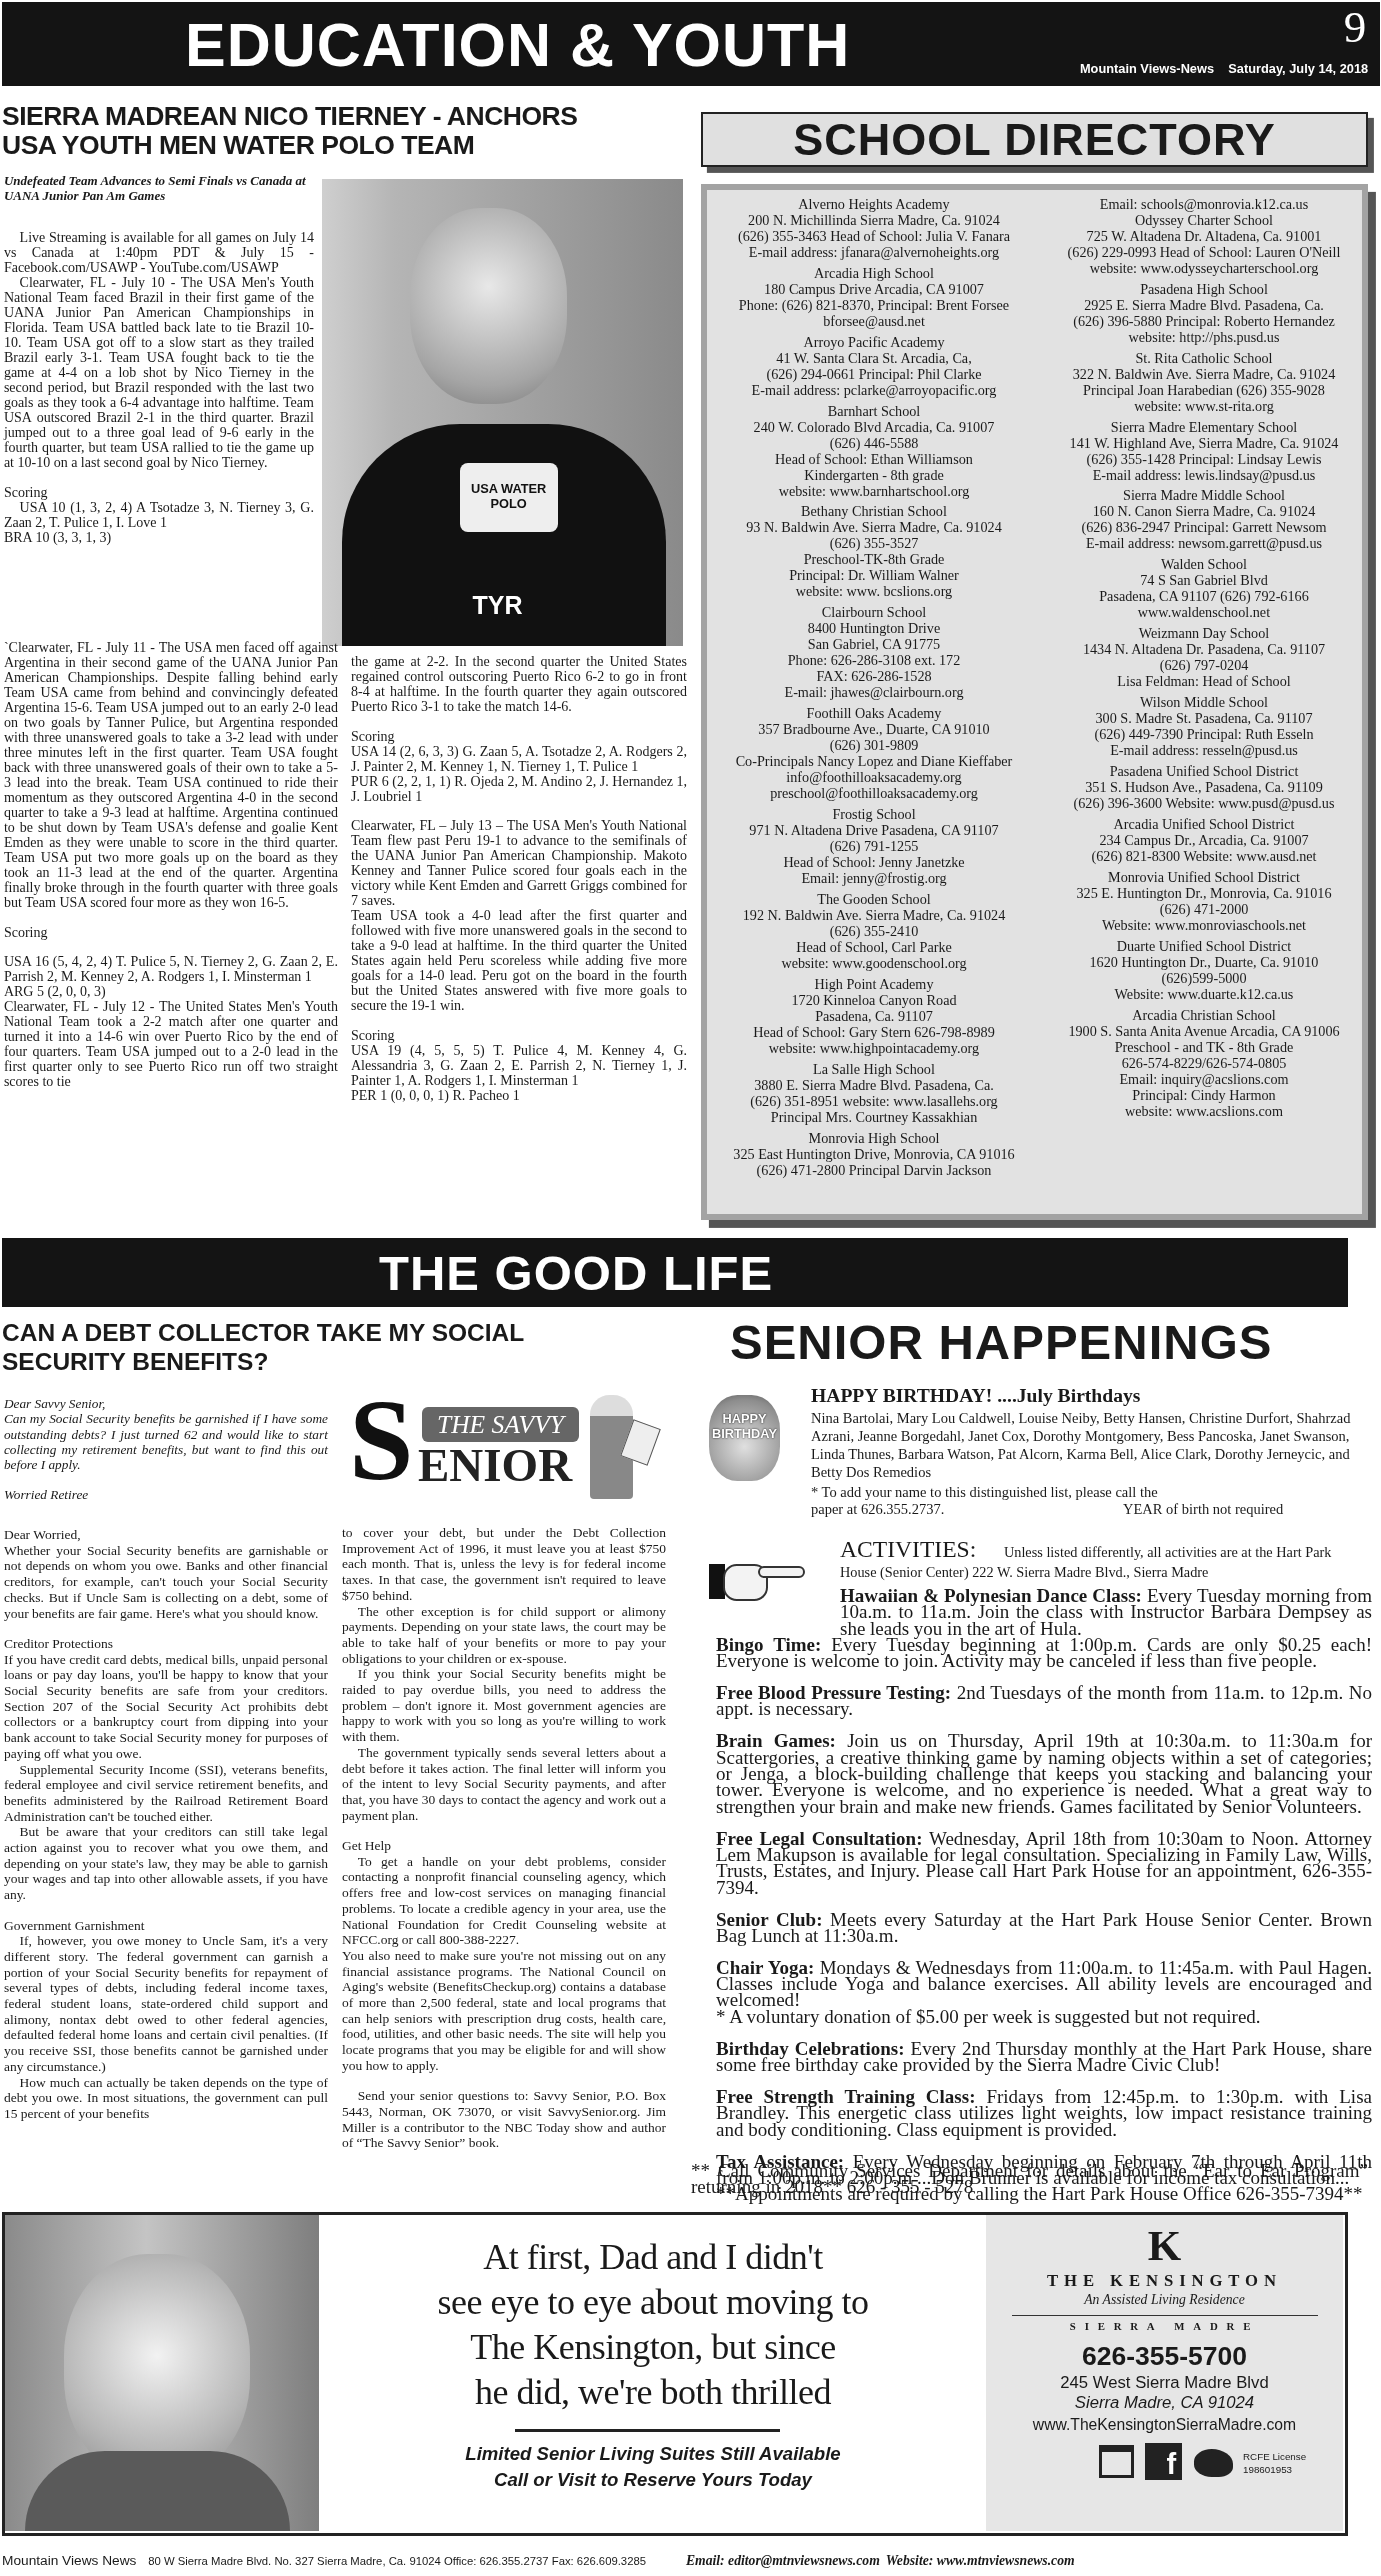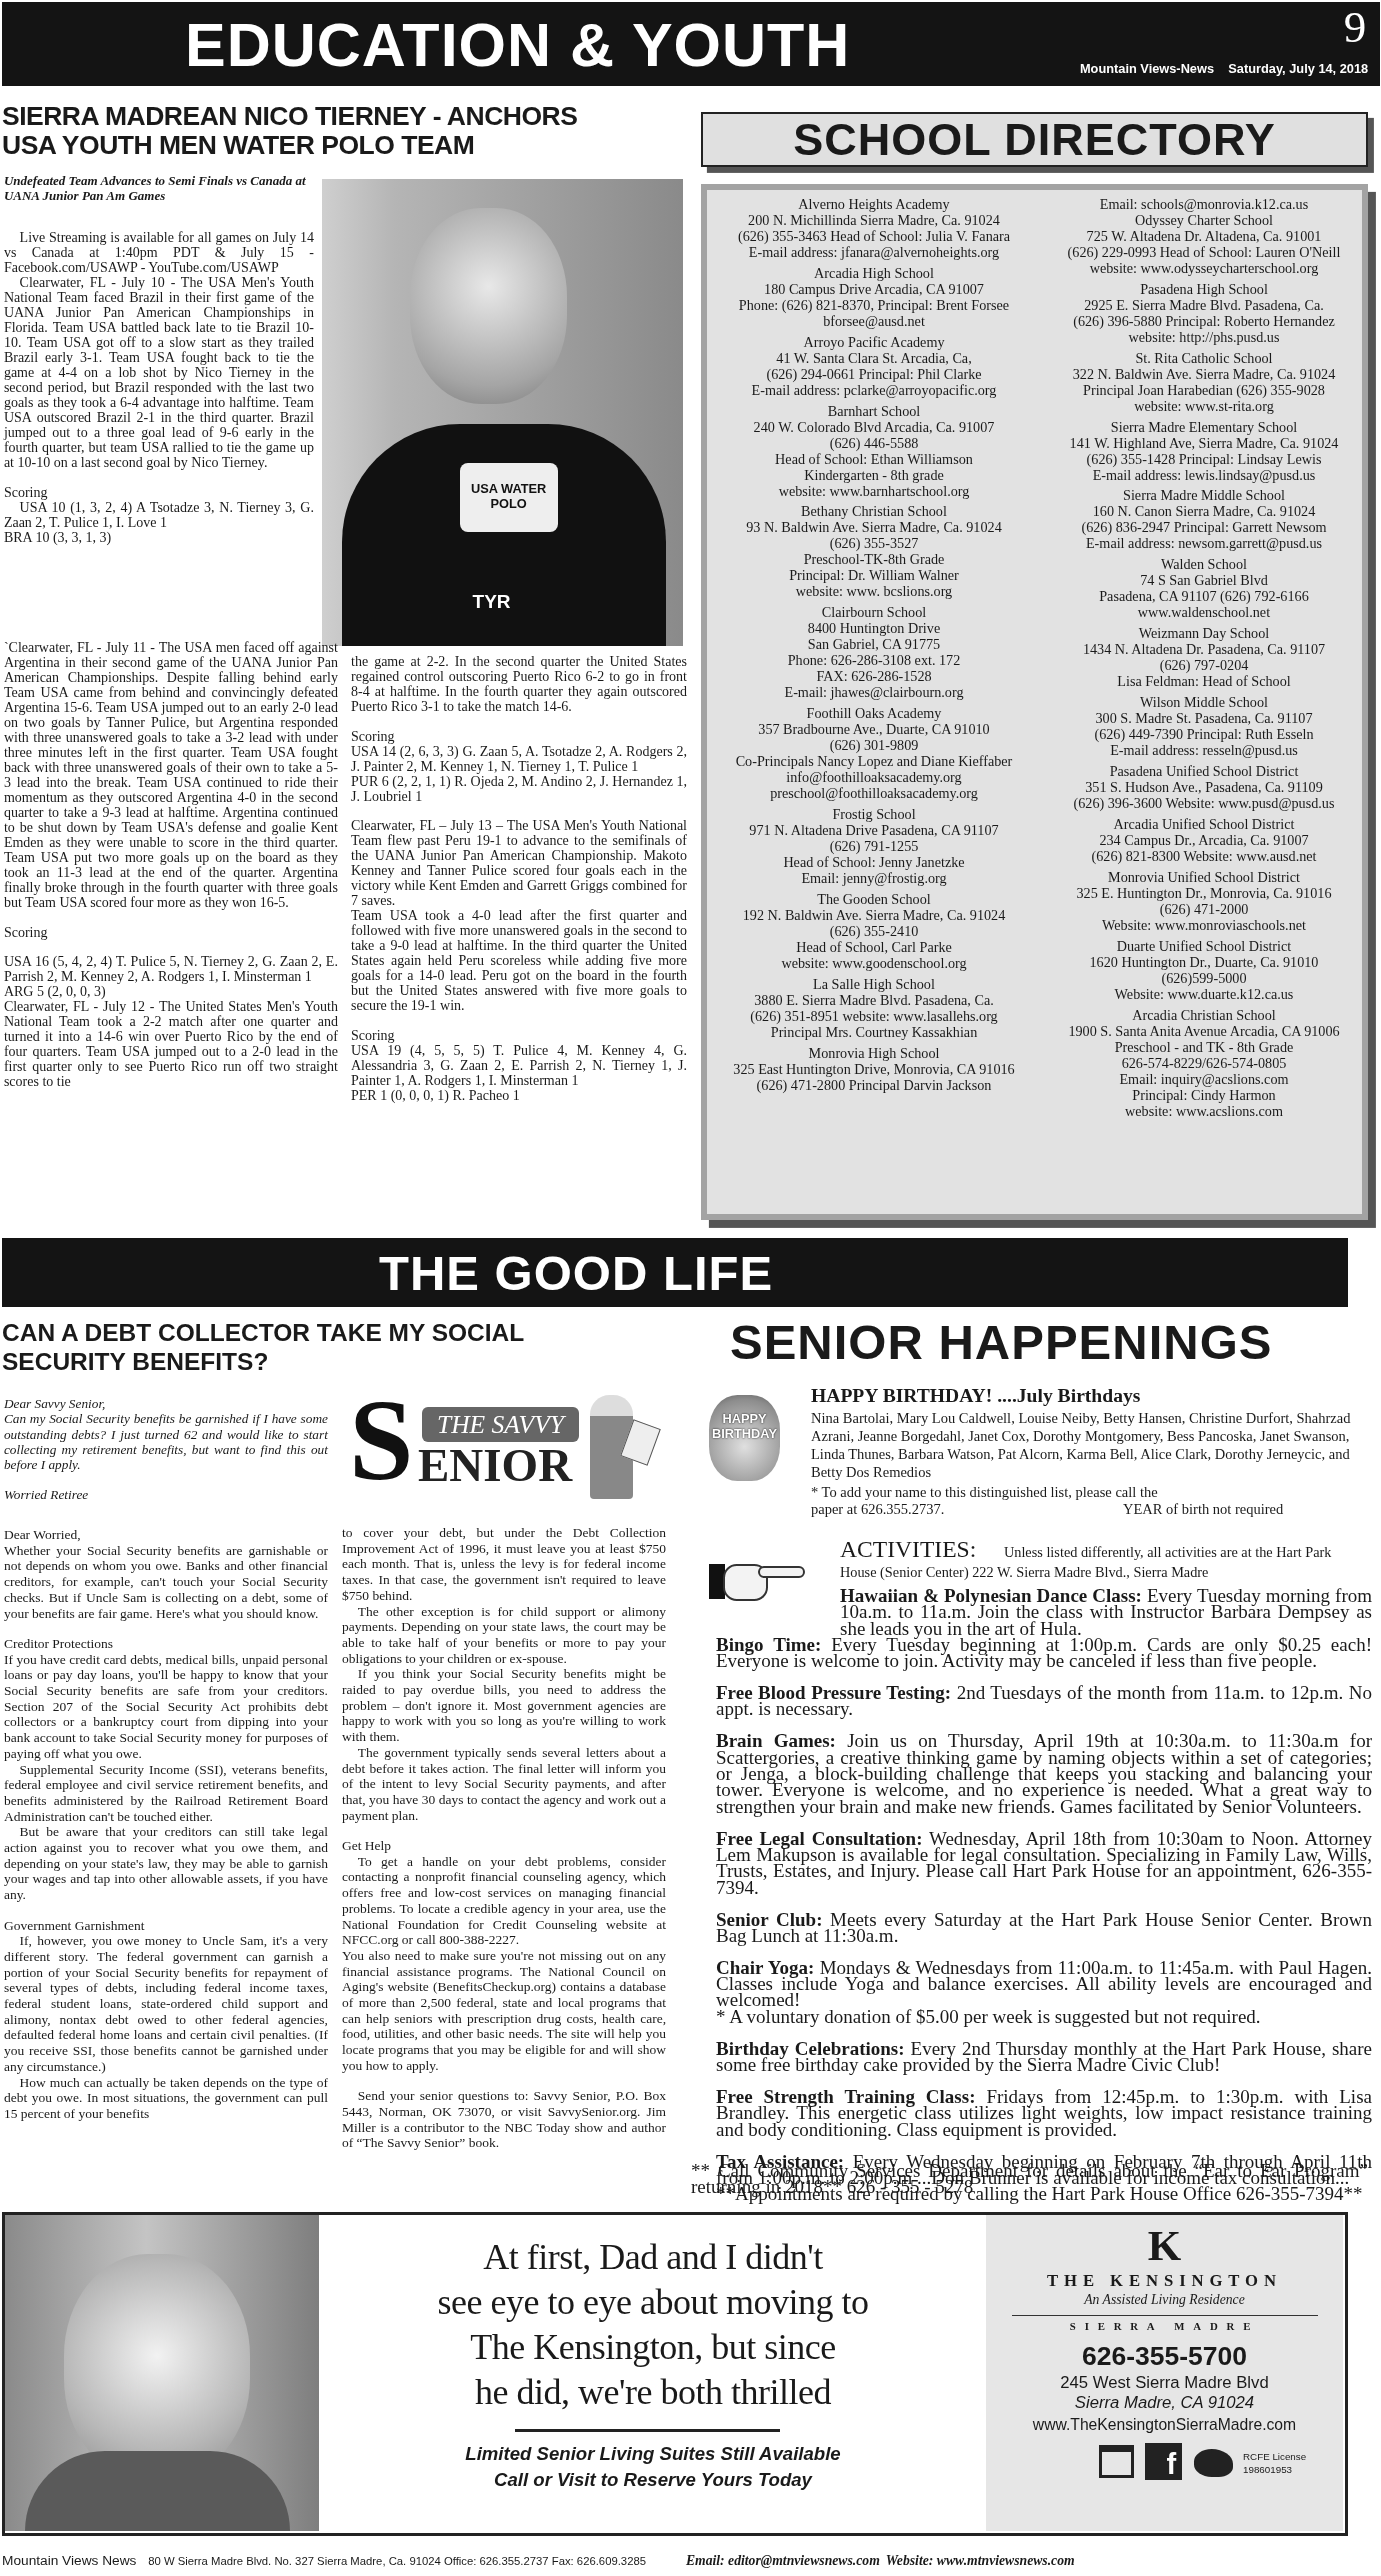--- a/index.html
+++ b/index.html
@@ -46,21 +46,21 @@
   <div class="gap"></div>
   <p>Scoring</p>
   <p class="indent">USA 10 (1, 3, 2, 4) A Tsotadze 3, N. Tierney 3, G. Zaan 2, T. Pulice 1, I. Love 1</p>
   <p>BRA 10 (3, 3, 1, 3)</p>
 </div>
 
 <div class="abs photo" style="left:322px; top:179px; width:361px; height:467px; background:linear-gradient(90deg,#cfcfcf 0%,#b5b5b5 20%,#8a8a8a 100%);">
   <div class="abs" style="left:88px; top:29px; width:157px; height:196px; border-radius:45%; background:radial-gradient(circle at 50% 40%,#e8e8e8,#a5a5a5 70%,#7a7a7a);"></div>
   <div class="abs" style="left:19.6px; top:245px; width:324px; height:222px; border-radius:118px 118px 0 0; background:#111;">
     <div class="abs" style="left:118px; top:39px; width:98px; height:69px; border-radius:7.9px; background:#eee; color:#111; text-align:center; font-family:'Liberation Sans',sans-serif; font-weight:bold; font-size:12.8px; line-height:15.7px; padding-top:17.7px;">USA WATER POLO</div>
-    <div class="abs" style="left:131px; top:167px; color:#fff; font-family:'Liberation Sans',sans-serif; font-weight:bold; font-size:19px;">TYR</div>
+    <div class="abs" style="left:131px; top:167px; color:#fff; font-family:'Liberation Sans',sans-serif; font-weight:bold; font-size:25px;">TYR</div>
   </div>
 </div>
 
 <div class="abs body-text" style="left:3.9px; top:640px; width:334px;">
   <p>`Clearwater, FL - July 11 - The USA men faced off against Argentina in their second game of the UANA Junior Pan American Championships. Despite falling behind early Team USA came from behind and convincingly defeated Argentina 15-6. Team USA jumped out to an early 2-0 lead on two goals by Tanner Pulice, but Argentina responded with three unanswered goals to take a 3-2 lead with under three minutes left in the first quarter. Team USA fought back with three unanswered goals of their own to take a 5-3 lead into the break. Team USA continued to ride their momentum as they outscored Argentina 4-0 in the second quarter to take a 9-3 lead at halftime. Argentina continued to be shut down by Team USA's defense and goalie Kent Emden as they were unable to score in the third quarter. Team USA put two more goals up on the board as they took an 11-3 lead at the end of the quarter. Argentina finally broke through in the fourth quarter with three goals but Team USA scored four more as they won 16-5.</p>
   <div class="gap"></div>
   <p>Scoring</p>
   <div class="gap"></div>
   <p>USA 16 (5, 4, 2, 4) T. Pulice 5, N. Tierney 2, G. Zaan 2, E. Parrish 2, M. Kenney 2, A. Rodgers 1, I. Minsterman 1</p>
   <p>ARG 5 (2, 0, 0, 3)</p>
@@ -144,20 +144,27 @@
         <div>(626) 791-1255</div>
         <div>Head of School:  Jenny Janetzke</div>
         <div>Email:  jenny@frostig.org</div>
       </div>
       <div class="dir-entry">
         <div>The Gooden School</div>
         <div>192 N. Baldwin Ave.  Sierra Madre, Ca. 91024</div>
         <div>(626) 355-2410</div>
         <div>Head of School, Carl Parke</div>
         <div>website: www.goodenschool.org</div>
+      </div>
+      <div class="dir-entry">
+        <div>High Point Academy</div>
+        <div>1720 Kinneloa Canyon Road</div>
+        <div>Pasadena, Ca.  91107</div>
+        <div>Head of School: Gary Stern  626-798-8989</div>
+        <div>website:  www.highpointacademy.org</div>
       </div>
       <div class="dir-entry">
         <div>La Salle High School</div>
         <div>3880 E. Sierra Madre Blvd.  Pasadena, Ca.</div>
         <div>(626) 351-8951  website: www.lasallehs.org</div>
         <div>Principal  Mrs. Courtney Kassakhian</div>
       </div>
       <div class="dir-entry">
         <div>Monrovia High School</div>
         <div>325 East Huntington Drive, Monrovia, CA 91016</div>

